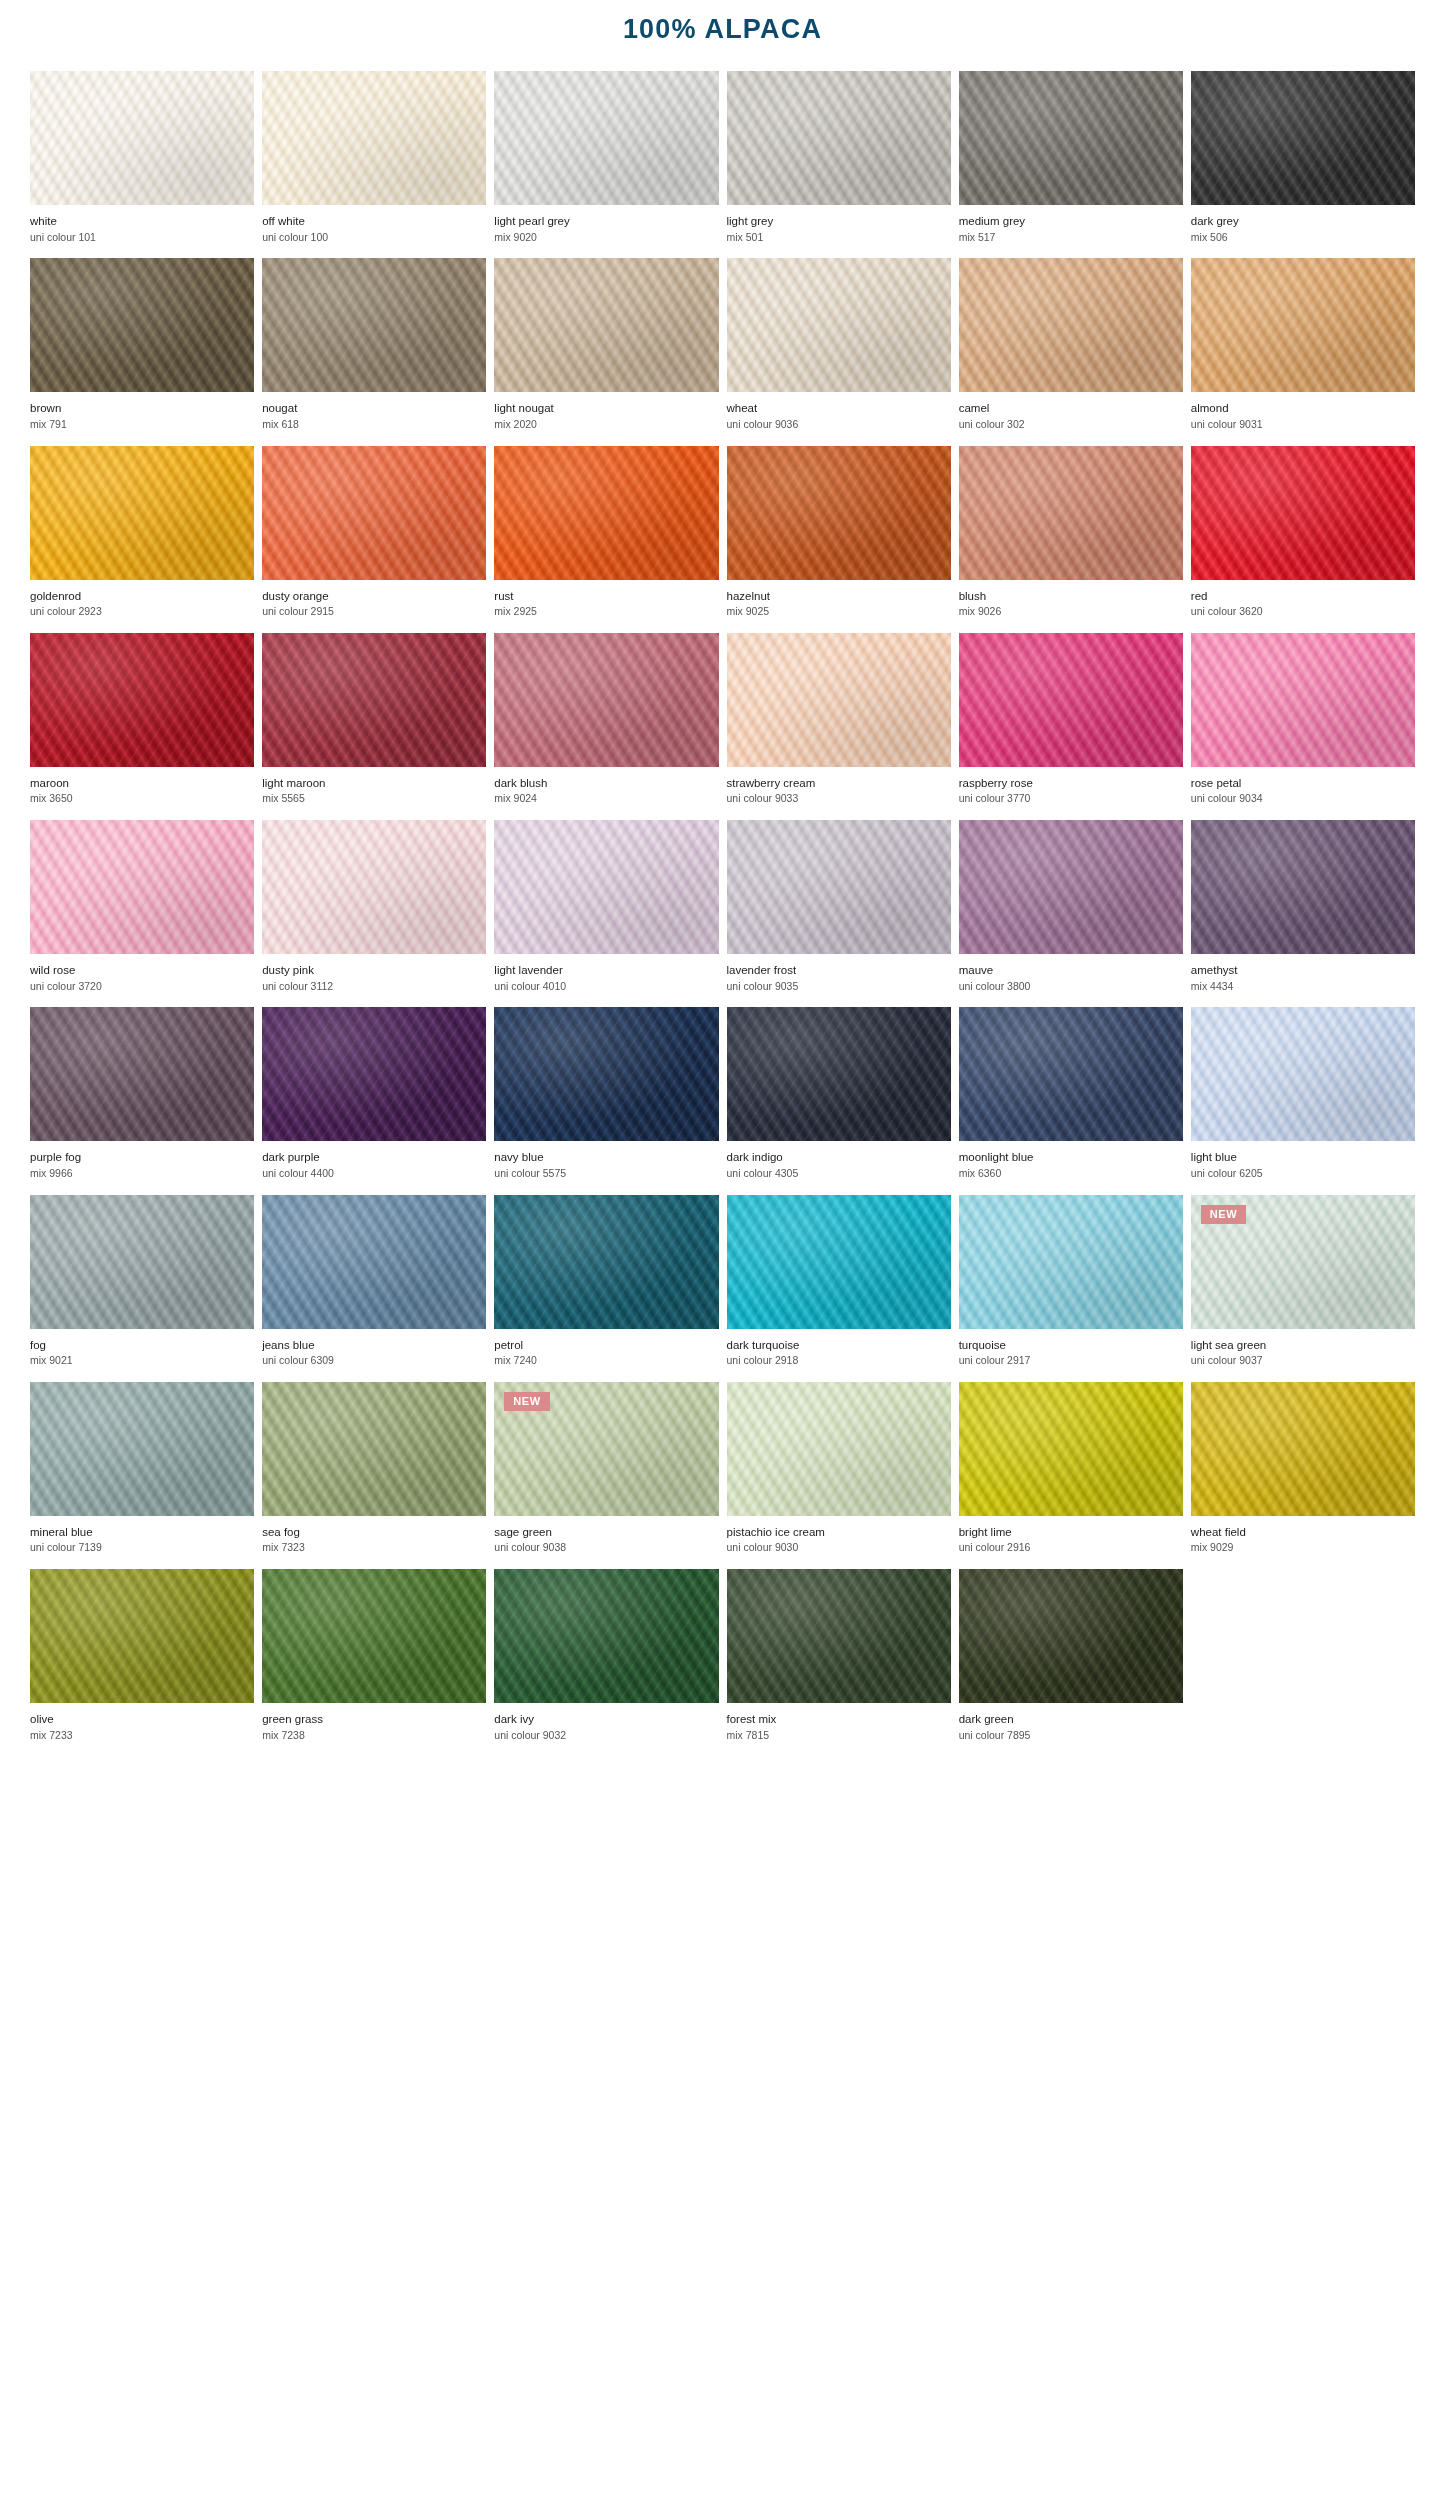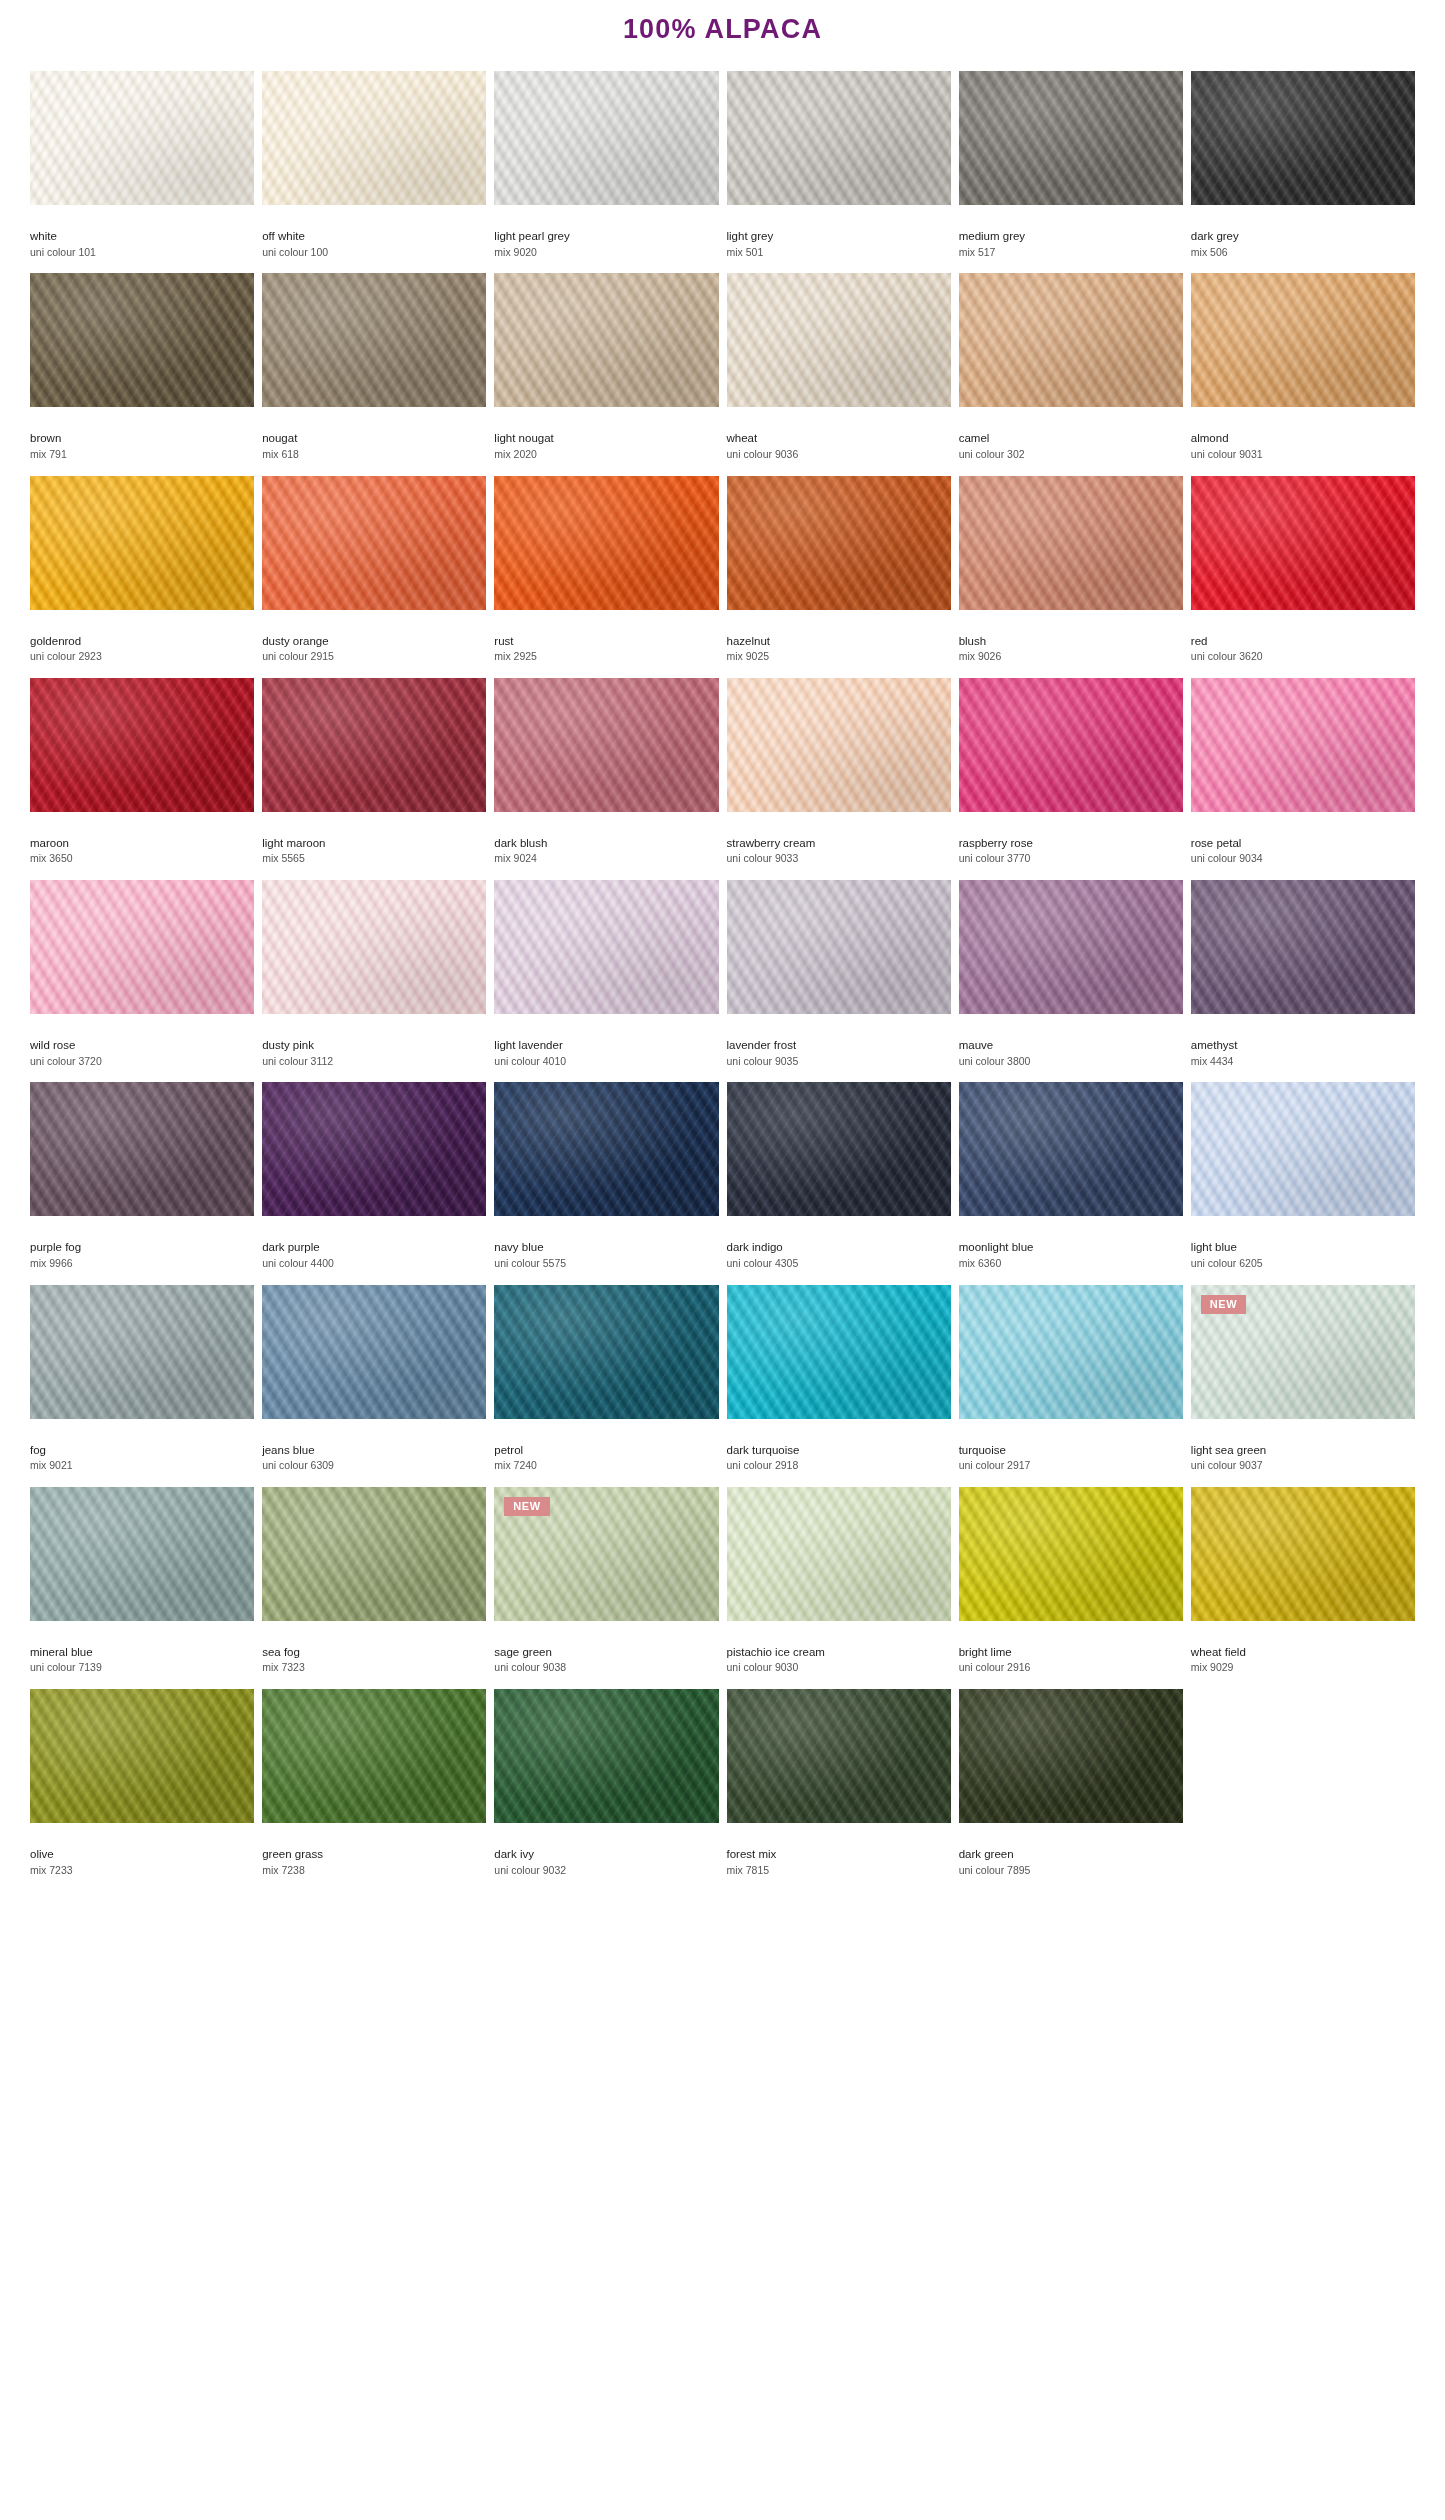--- a/index.html
+++ b/index.html
@@ -13,21 +13,21 @@
     height: 2520px;
     position: relative;
     background: #ffffff;
     overflow: hidden;
   }
   #page-title {
     text-align: center;
     font-size: 27px;
     font-weight: 700;
     letter-spacing: 1.2px;
-    color: #701a75;
+    color: #0c4a6e;
     padding-top: 14px;
     margin: 0;
     font-family: "Liberation Sans", sans-serif;
   }
   #grid {
     margin: 0 auto;
     padding: 0 30px;
     display: grid;
     grid-template-columns: repeat(6, 1fr);
     column-gap: 8px;
@@ -68,21 +68,21 @@
     background: #d98b8b;
     color: #ffffff;
     font-size: 11px;
     font-weight: 700;
     letter-spacing: .6px;
     padding: 4px 9px 4px 9px;
     line-height: 1;
     z-index: 5;
   }
   .labels {
-    padding-top: 24px;
+    padding-top: 9px;
     padding-bottom: 13px;
   }
   .cname {
     font-size: 11.5px;
     color: #1d1d1d;
     line-height: 1.35;
     font-family: "Liberation Sans", sans-serif;
   }
   .ccode {
     font-size: 10.5px;

